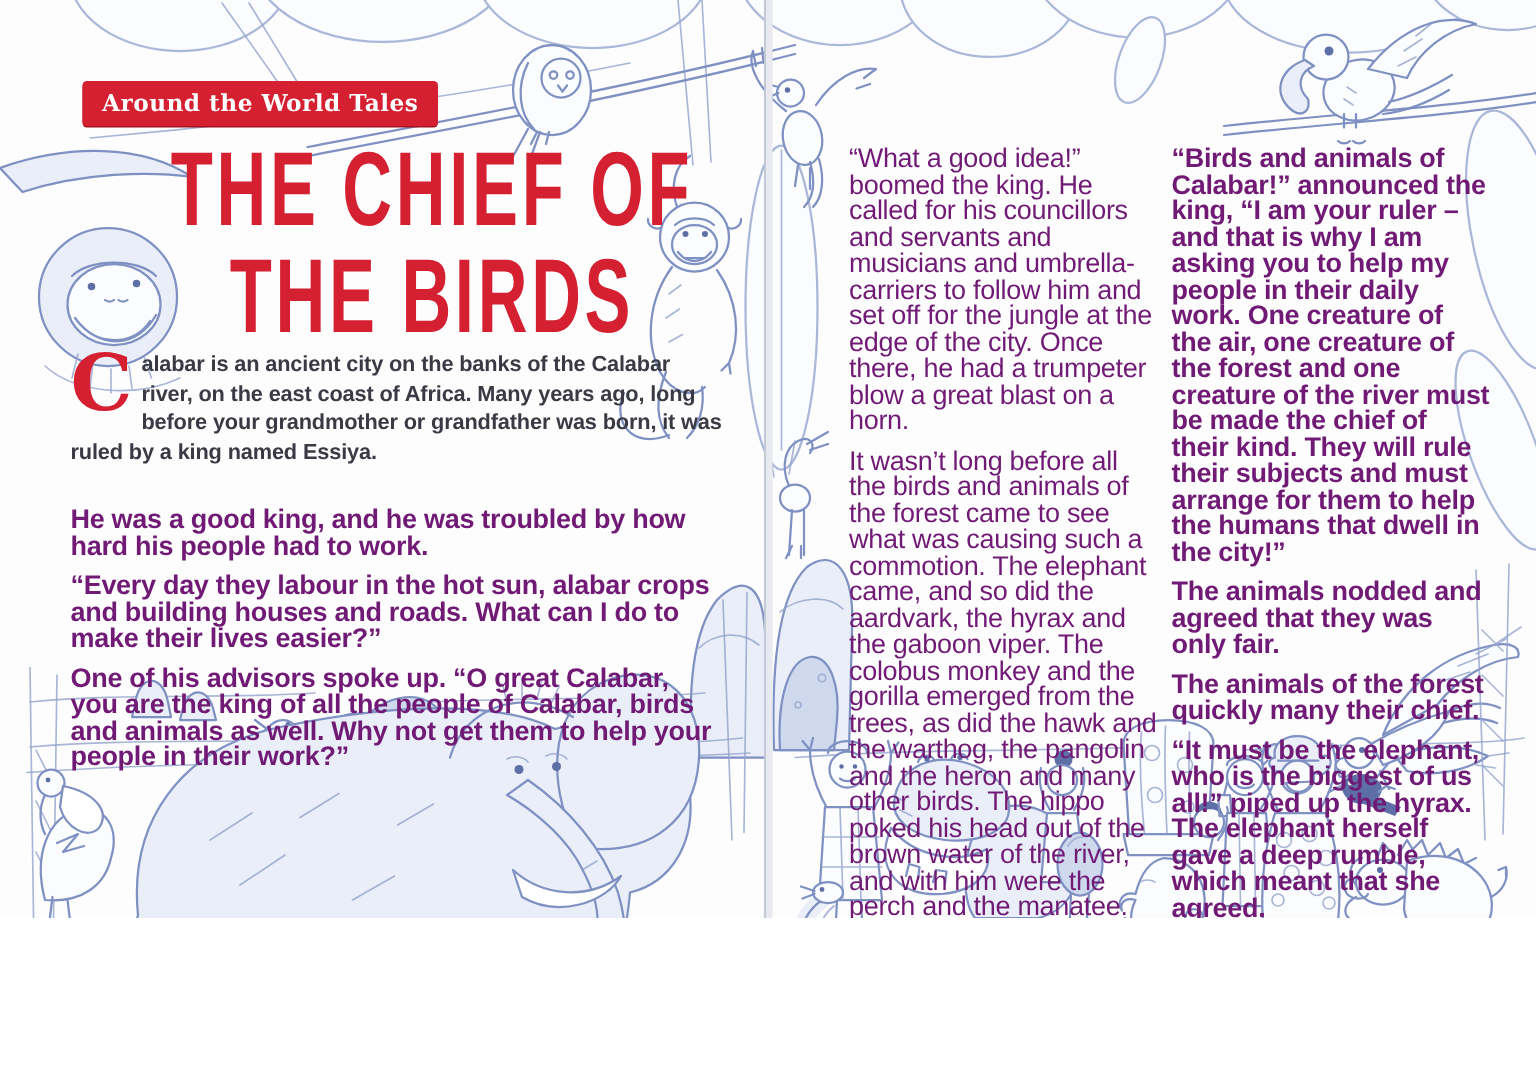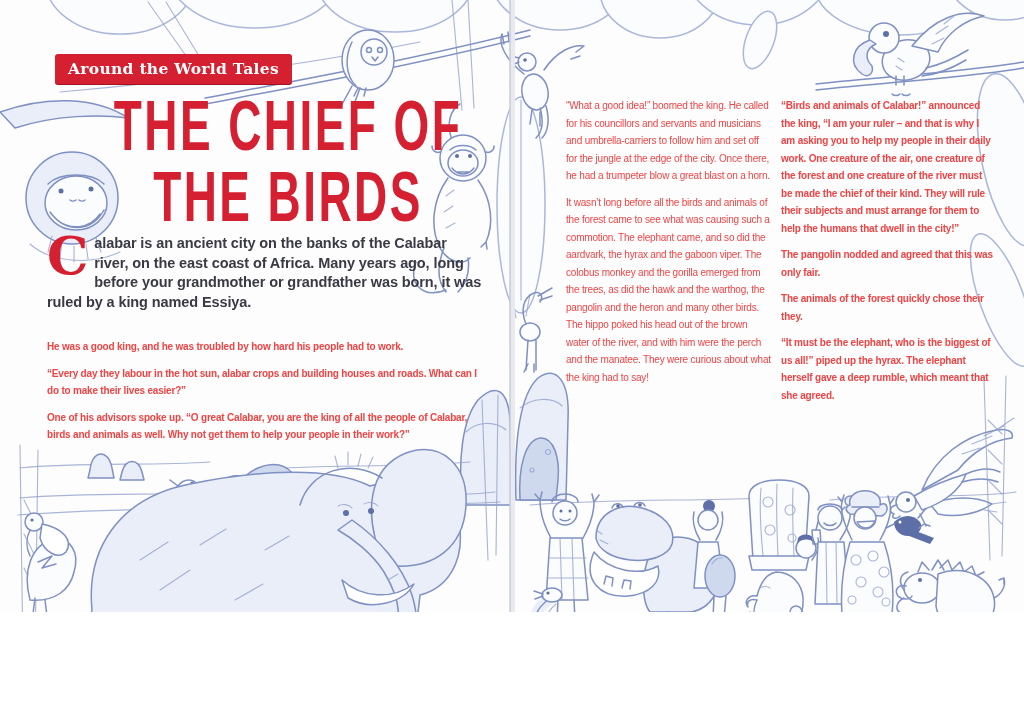--- a/index.html
+++ b/index.html
@@ -19,21 +19,21 @@
          font-family:"DejaVu Serif",serif;font-weight:bold;font-size:15.5px;
          padding:5px 13px 6px;border-radius:3px;letter-spacing:.3px;
          box-shadow:0 1px 0 #a21322;}
   .title{position:absolute;left:28px;top:90px;width:520px;margin:0;text-align:center;
          color:#d42031;font-weight:700;font-size:56px;line-height:1.02;letter-spacing:3px;
          transform:scale(.82,1.25);transform-origin:center top;}
   .intro{position:absolute;left:47px;top:234px;width:436px;margin:0;font-weight:bold;
          font-size:14.5px;line-height:19.5px;color:#3a3a45;letter-spacing:-.1px;}
   .dropcap{float:left;font-family:"DejaVu Serif",serif;font-weight:bold;color:#d42031;
            font-size:52px;line-height:39px;padding:2px 6px 0 0;}
-  .col{position:absolute;font-size:10px;line-height:17.5px;color:#ef4444;letter-spacing:-.2px;}
+  .col{position:absolute;font-size:18px;line-height:17.5px;color:#701a75;letter-spacing:-.2px;}
   .col p{margin:0 0 9px 0;}
   .left-body{left:47px;top:338px;width:434px;font-weight:bold;}
   .mid-col{left:566px;top:97px;width:206px;}
   .right-col{left:781px;top:97px;width:212px;font-weight:bold;}
 </style>
 </head>
 <body>
 
 <div class="spread">
 
@@ -368,18 +368,18 @@
     <p>One of his advisors spoke up. “O great Calabar, you are the king of all the people of Calabar, birds and animals as well. Why not get them to help your people in their work?”</p>
   </div>
 
   <div class="col mid-col">
     <p>“What a good idea!” boomed the king. He called for his councillors and servants and musicians and umbrella-carriers to follow him and set off for the jungle at the edge of the city. Once there, he had a trumpeter blow a great blast on a horn.</p>
     <p>It wasn’t long before all the birds and animals of the forest came to see what was causing such a commotion. The elephant came, and so did the aardvark, the hyrax and the gaboon viper. The colobus monkey and the gorilla emerged from the trees, as did the hawk and the warthog, the pangolin and the heron and many other birds. The hippo poked his head out of the brown water of the river, and with him were the perch and the manatee. They were curious about what the king had to say!</p>
   </div>
 
   <div class="col right-col">
     <p>“Birds and animals of Calabar!” announced the king, “I am your ruler – and that is why I am asking you to help my people in their daily work. One creature of the air, one creature of the forest and one creature of the river must be made the chief of their kind. They will rule their subjects and must arrange for them to help the humans that dwell in the city!”</p>
-    <p>The pangolin nodded and agreed that this was only fair.</p>
-    <p>The animals of the forest quickly chose their they.</p>
+    <p>The animals nodded and agreed that they was only fair.</p>
+    <p>The animals of the forest quickly many their chief.</p>
     <p>“It must be the elephant, who is the biggest of us all!” piped up the hyrax. The elephant herself gave a deep rumble, which meant that she agreed.</p>
   </div>
 
 </div>
 
 </body></html>

